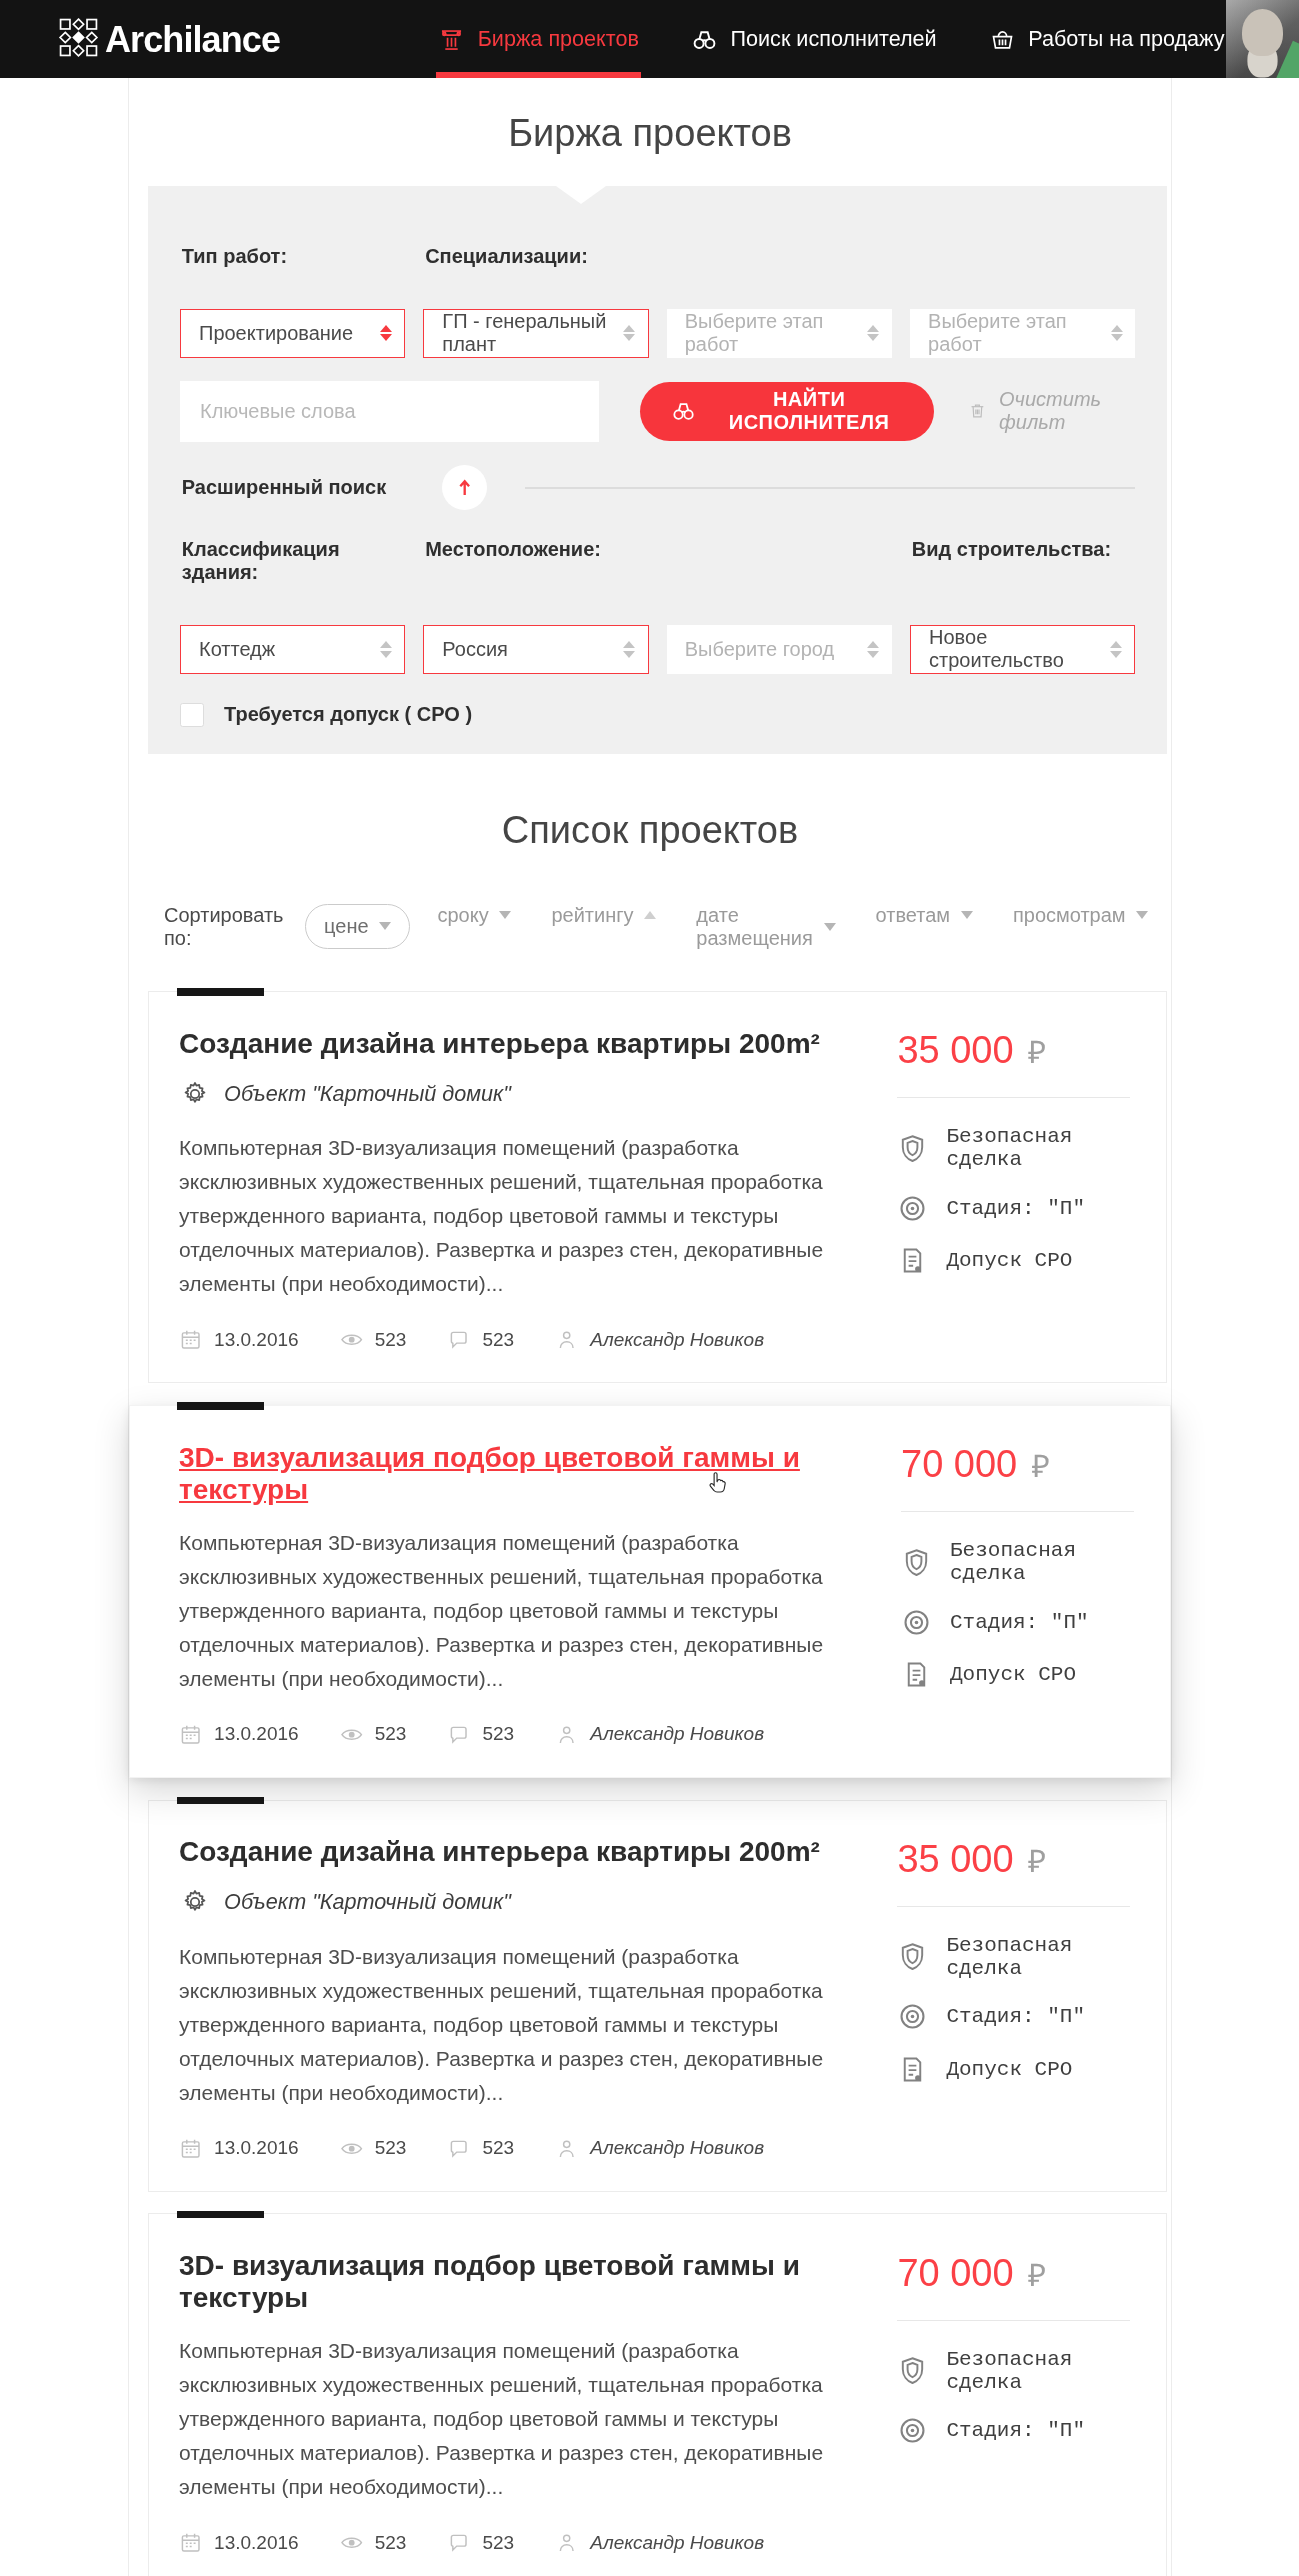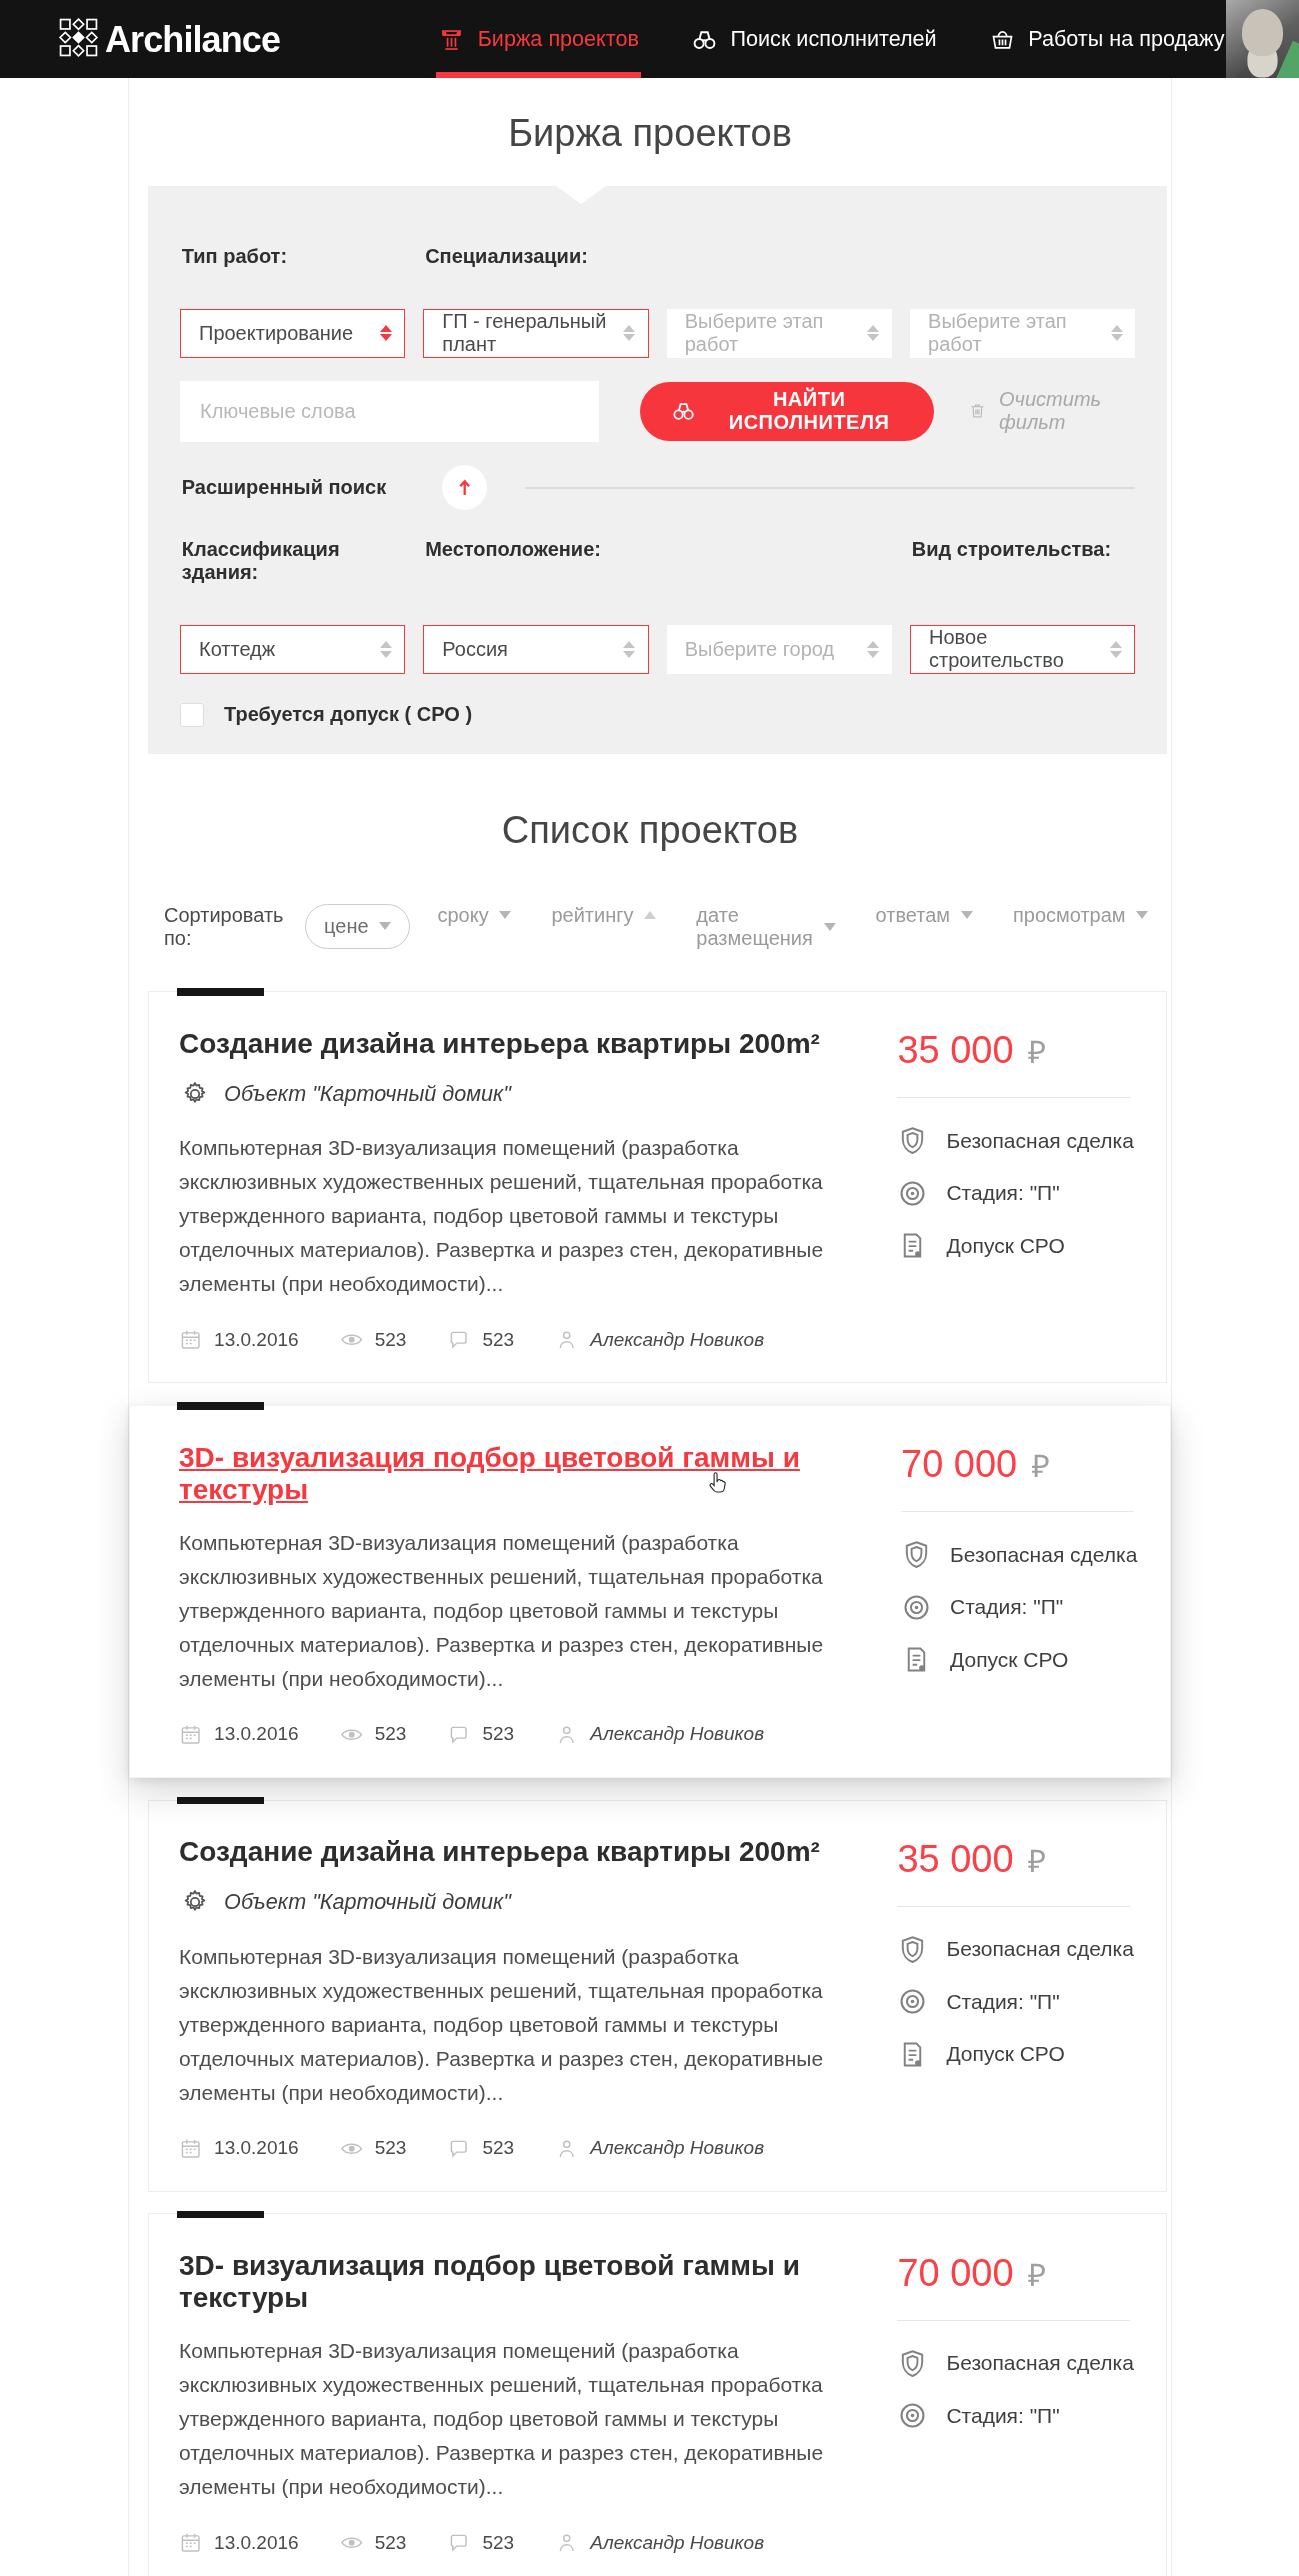--- a/index.html
+++ b/index.html
@@ -85,21 +85,21 @@
   .meta svg { width:23.4px; height:23.4px; color:#c0c0c0; }
   .meta-item { display:flex; align-items:center; gap:11.7px; margin-right:41px; font-size:19px; }
   .meta-item--author { font-style:italic; }
   .card-right { width:251px; flex:0 0 251px; padding-top:5.4px; }
   .price-row { display:flex; align-items:baseline; gap:14.4px; margin-bottom:25px; }
   .price { font-size:38px; color:#fb4046; }
   .cur { font-size:31px; color:#9f9f9f; }
   .price-divider { height:0.9px; background:#e7e7e7; margin-bottom:27px; width:233px; }
   .badge { display:flex; align-items:center; gap:18px; margin-bottom:21.6px; color:#828282; }
   .badge svg { width:31px; height:31px; flex:0 0 auto; }
-  .badge span { font-size:21px; color:#3f3f3f; }
+  .badge span { font-size:21px; color:#3f3f3f;font-family:Liberation Mono, monospace; }
 </style>
 </head>
 <body>
 
 <header class="header">
   <div class="logo">
     <span>
       <svg width="41" height="41" viewBox="0 0 48 48" fill="none" stroke="#fff" stroke-width="2">
         <rect x="3" y="3" width="11" height="11"></rect>
           <rect x="34" y="3" width="11" height="11"></rect>

